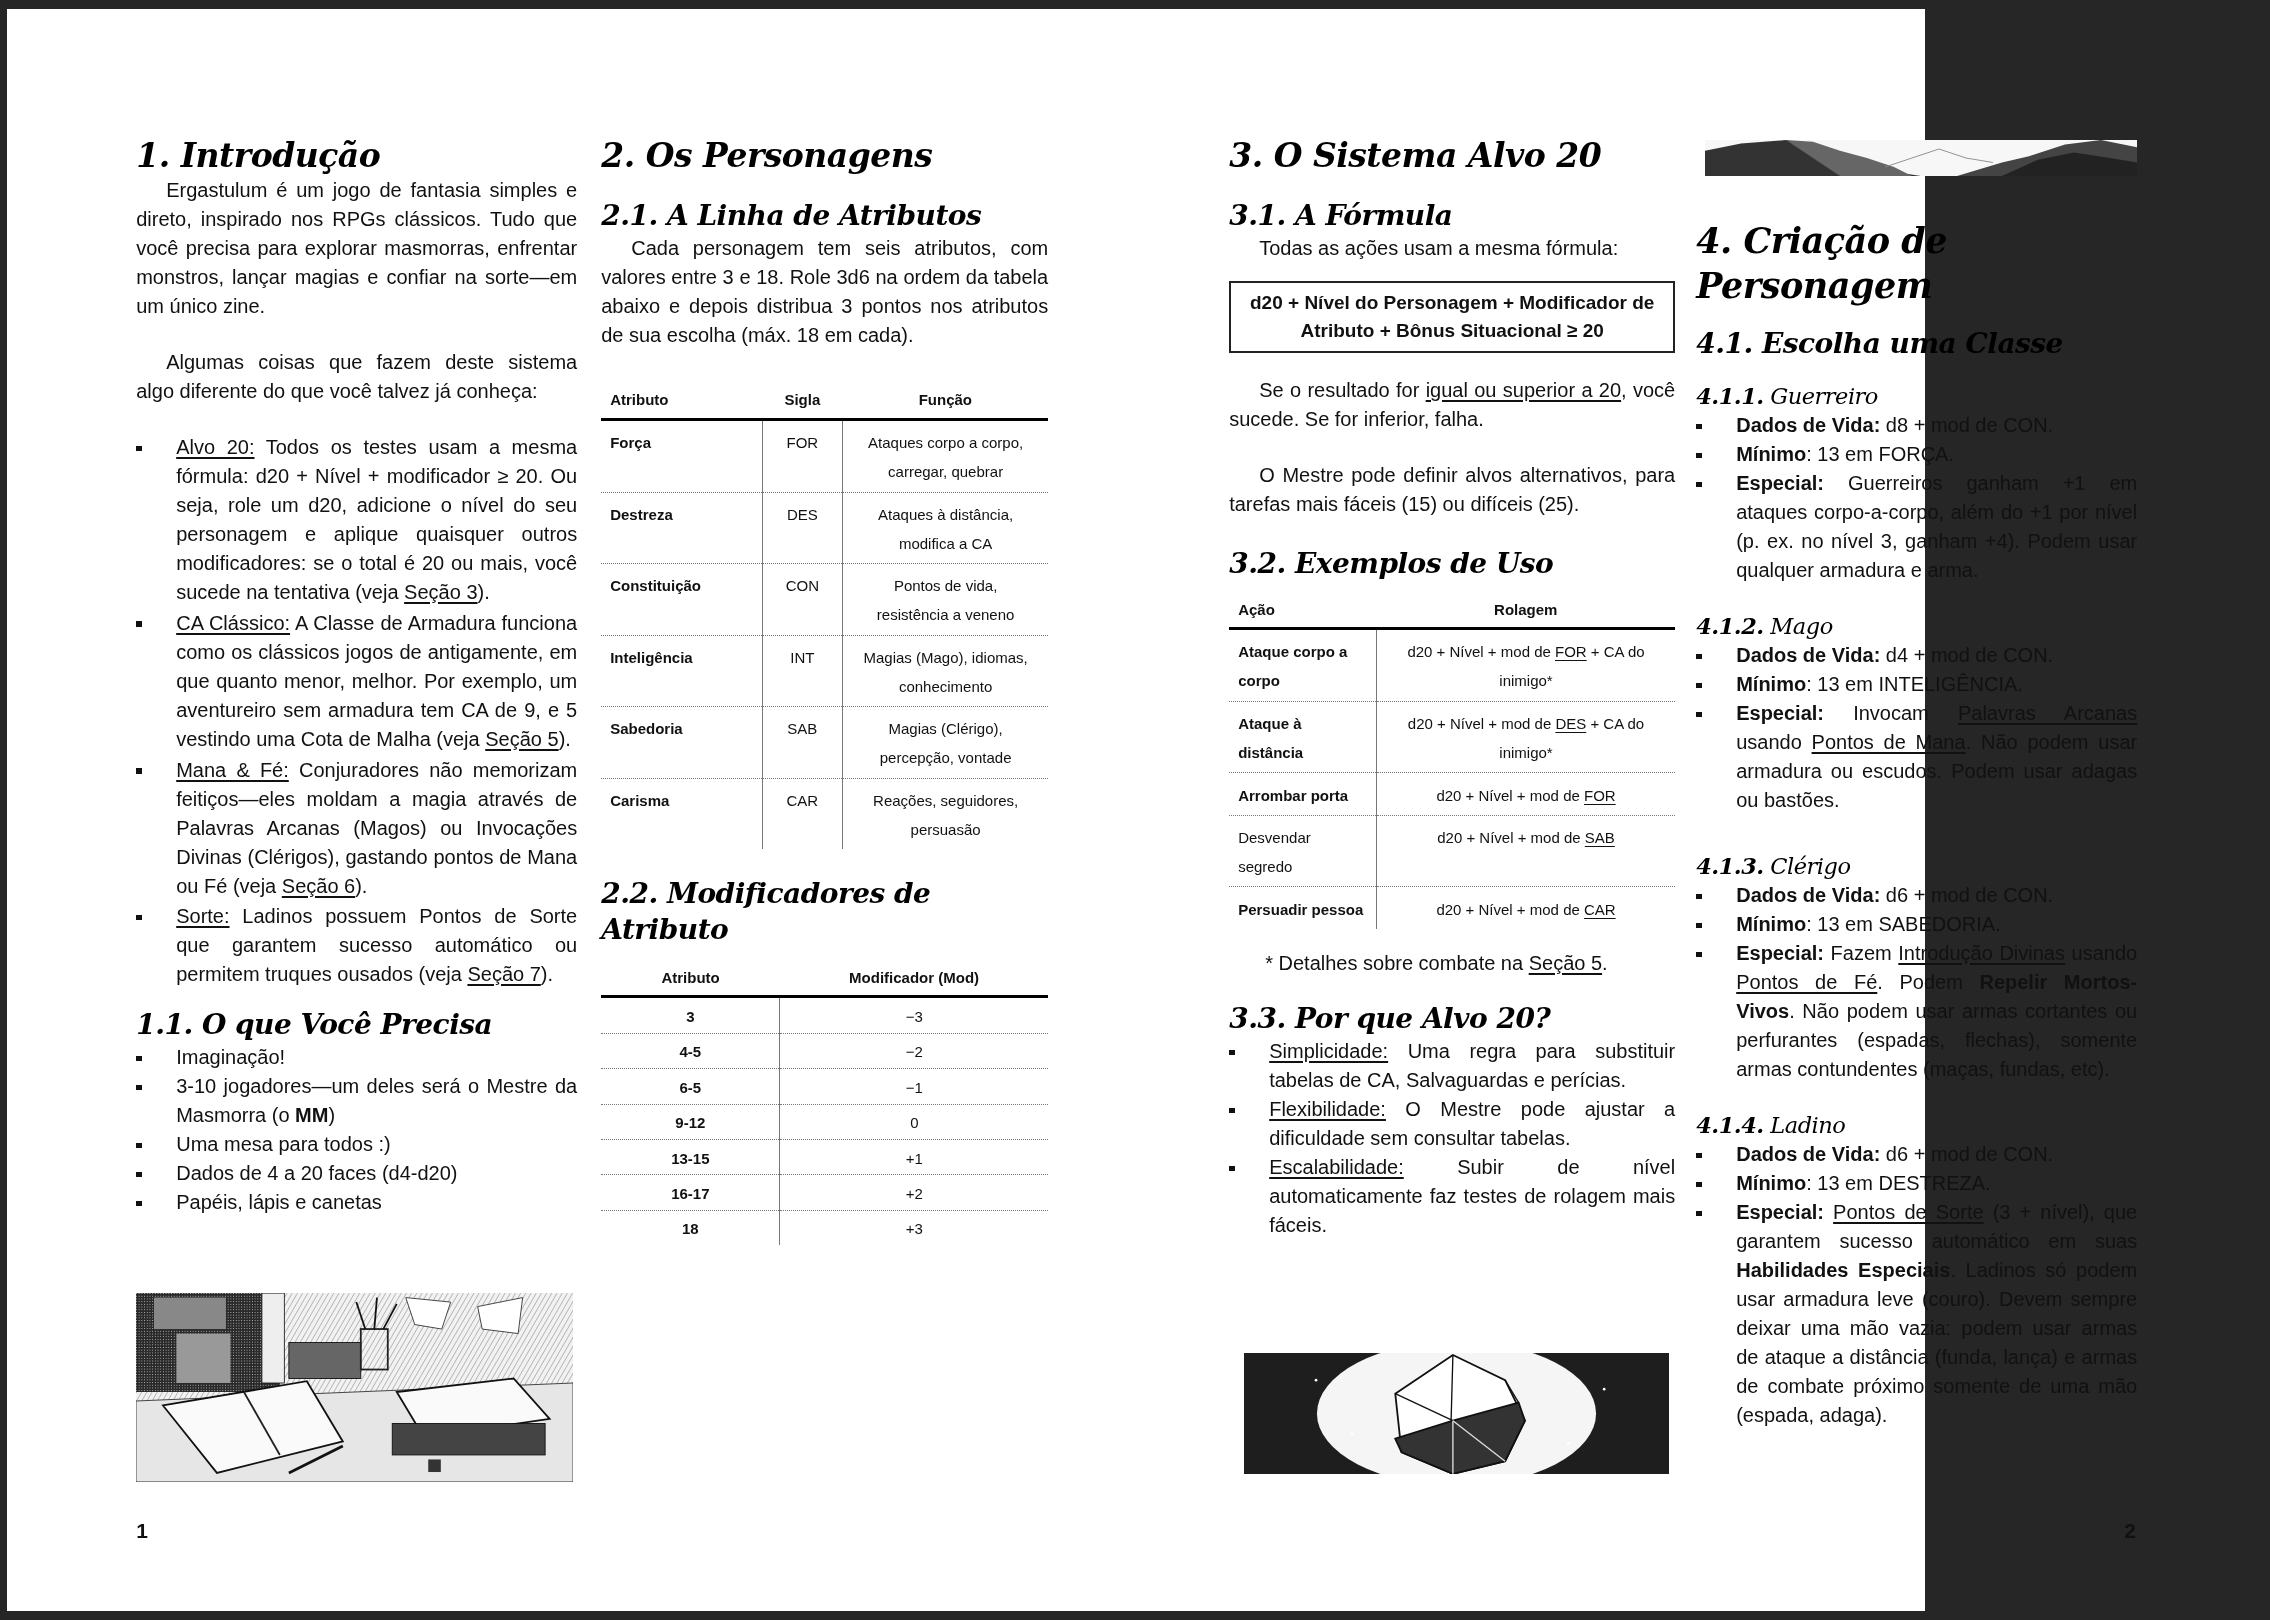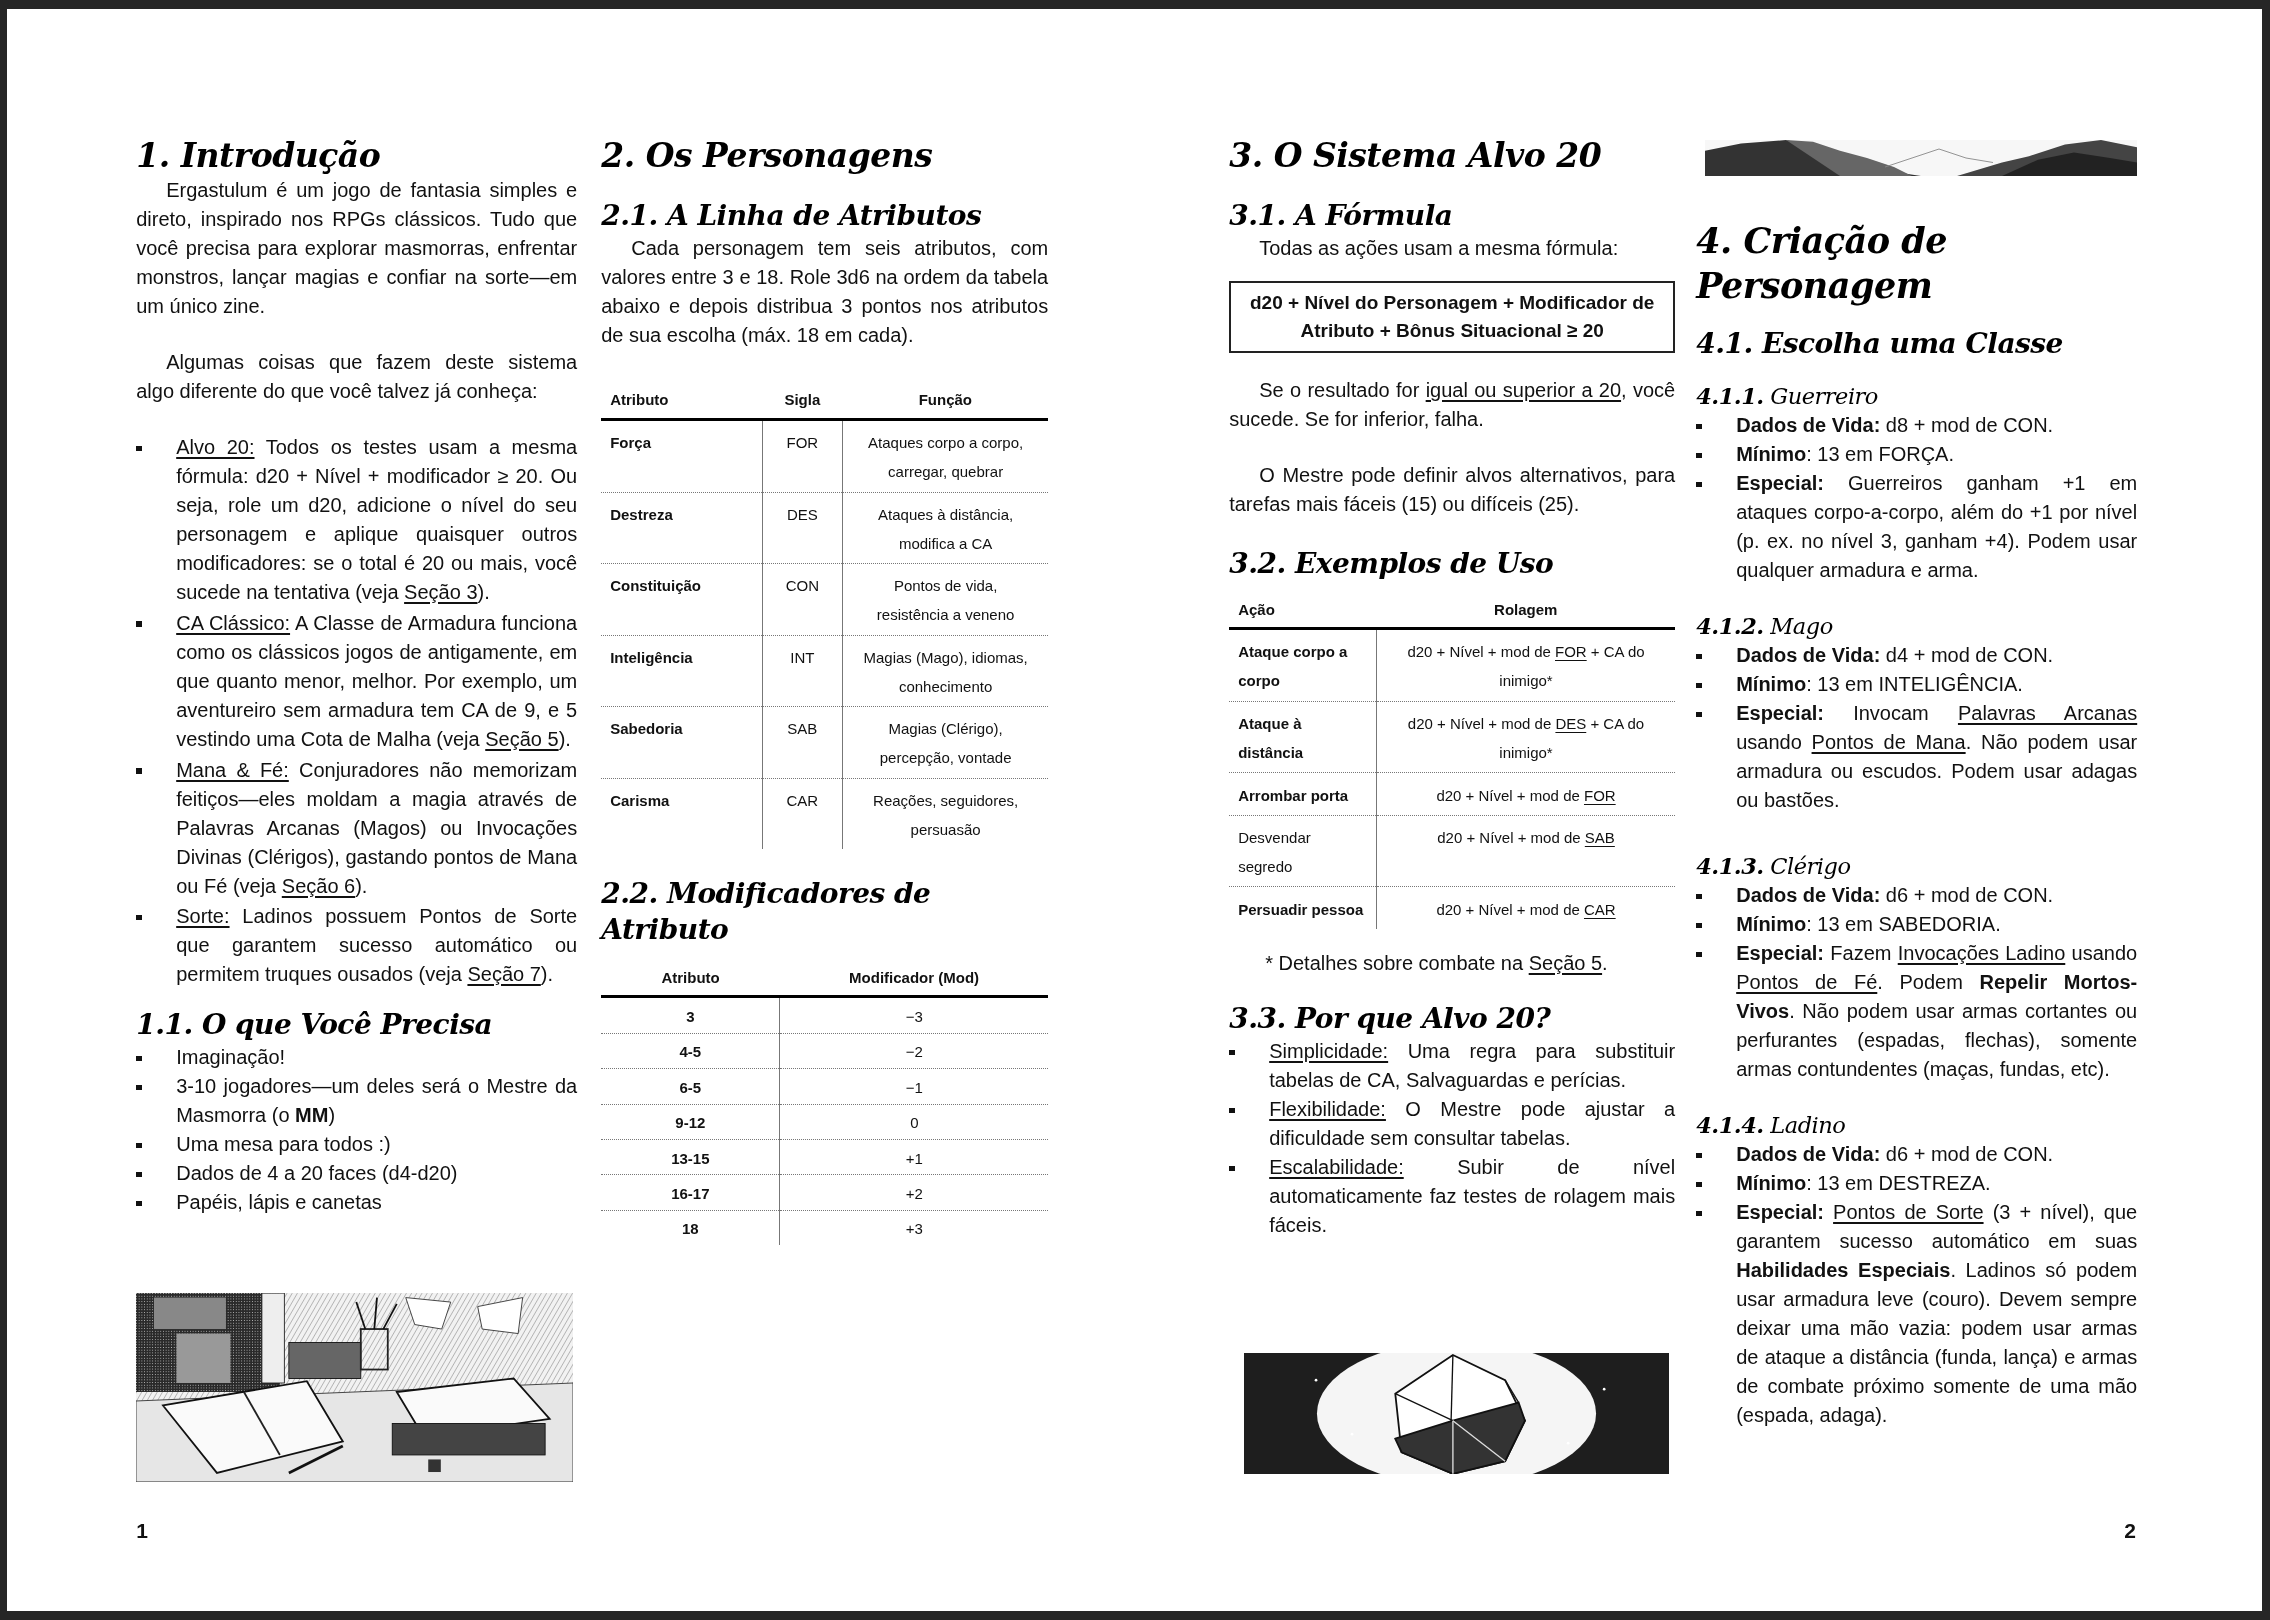--- a/index.html
+++ b/index.html
@@ -3,21 +3,21 @@
 <meta charset="utf-8">
 <style>
   html, body { margin: 0; padding: 0; }
   body {
     width: 2270px; height: 1620px; background: #262626;
     position: relative; overflow: hidden;
     font-family: "Liberation Sans", "DejaVu Sans", sans-serif;
     color: #111;
   }
   .sheet {
-    position: absolute; left: 7.2px; top: 9px; width: 2255px; height: 1602px;
+    position: absolute; left: 7.2px; top: 9px; width: 1918px; height: 1602px;
     background: #ffffff;
   }
   .col { position: absolute; top: 0; }
   .c1 { left: 129px; width: 441px; }
   .c2 { left: 594px; width: 447px; }
   .c3 { left: 1222px; width: 446px; }
   .c4 { left: 1689px; width: 441px; }
 
   .h1, .h2, .h3 {
     font-family: "DejaVu Serif", "Liberation Serif", serif;
@@ -343,21 +343,21 @@
     <ul class="sq">
       <li><b>Dados de Vida:</b><span> d4 + mod de CON.</span></li>
       <li><b>Mínimo</b><span>: 13 em INTELIGÊNCIA.</span></li>
       <li><b>Especial:</b><span class="parts"><span> Invocam </span><span class="u">Palavras Arcanas</span><span> usando </span><span class="u">Pontos de Mana</span><span>. Não podem usar armadura ou escudos. Podem usar adagas ou bastões.</span></span></li>
     </ul>
 
     <h3 class="h3" style="margin-top:37px;"><span class="num">4.1.3.</span> <span>Clérigo</span></h3>
     <ul class="sq">
       <li><b>Dados de Vida:</b><span> d6 + mod de CON.</span></li>
       <li><b>Mínimo</b><span>: 13 em SABEDORIA.</span></li>
-      <li><b>Especial:</b><span class="parts"><span> Fazem </span><span class="u">Invocações Ladino</span><span> usando </span><span class="u">Pontos de Fé</span><span>. Podem </span><b>Repelir Mortos-Vivos</b><span>. Não podem usar armas cortantes ou perfurantes (espadas, flechas), somente armas contundentes (maças, fundas, etc).</span></span></li>
+      <li><b>Especial:</b><span class="parts"><span> Fazem </span><span class="u">Introdução Divinas</span><span> usando </span><span class="u">Pontos de Fé</span><span>. Podem </span><b>Repelir Mortos-Vivos</b><span>. Não podem usar armas cortantes ou perfurantes (espadas, flechas), somente armas contundentes (maças, fundas, etc).</span></span></li>
     </ul>
 
     <h3 class="h3" style="margin-top:27px;"><span class="num">4.1.4.</span> <span>Ladino</span></h3>
     <ul class="sq">
       <li><b>Dados de Vida:</b><span> d6 + mod de CON.</span></li>
       <li><b>Mínimo</b><span>: 13 em DESTREZA.</span></li>
       <li><b>Especial:</b><span class="parts"><span> </span><span class="u">Pontos de Sorte</span><span> (3 + nível), que garantem sucesso automático em suas </span><b>Habilidades Especiais</b><span>. Ladinos só podem usar armadura leve (couro). Devem sempre deixar uma mão vazia: podem usar armas de ataque a distância (funda, lança) e armas de combate próximo somente de uma mão (espada, adaga).</span></span></li>
     </ul>
   </div>
 

